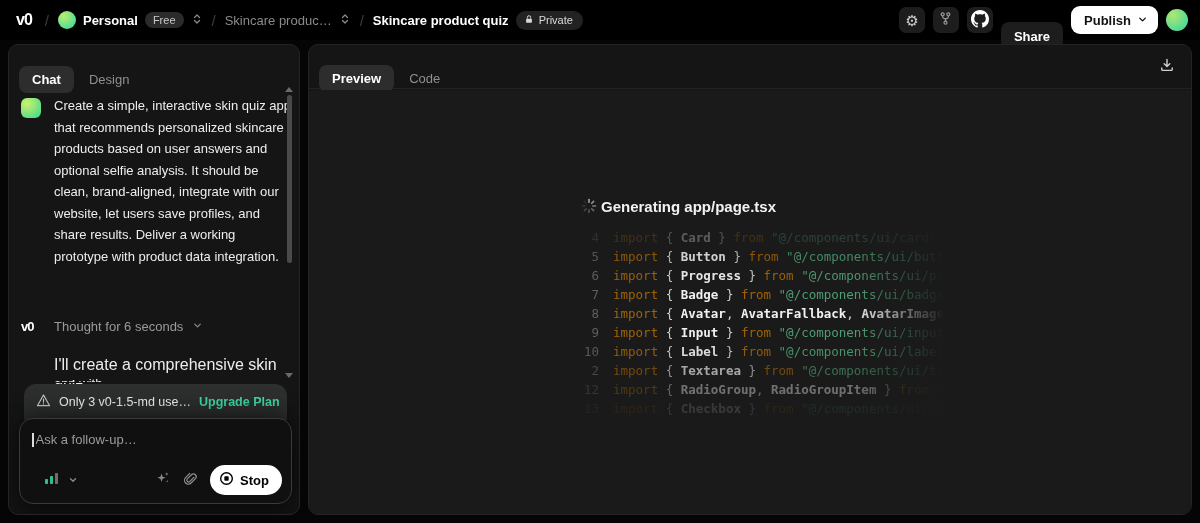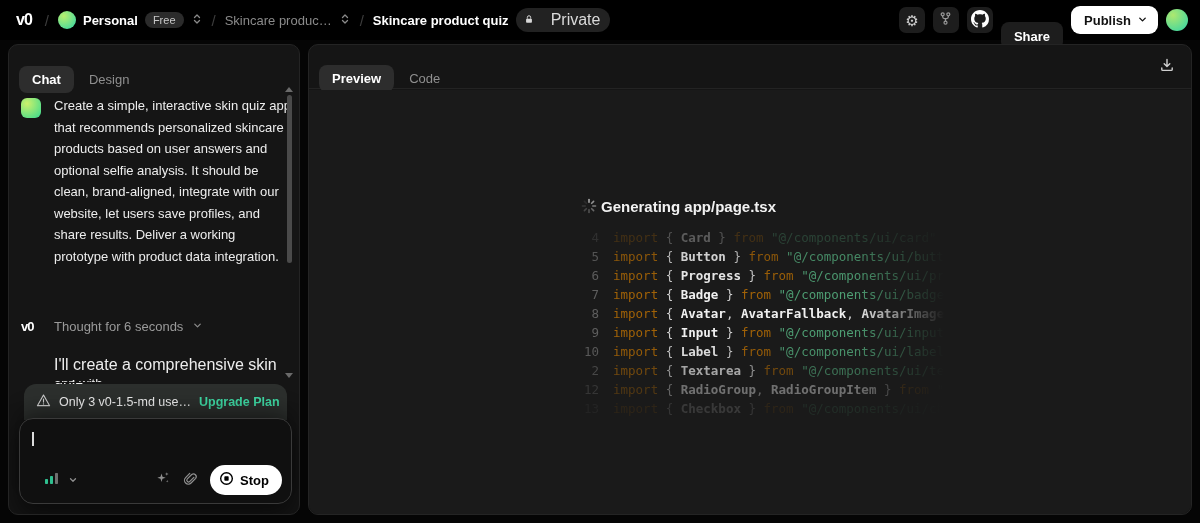--- a/index.html
+++ b/index.html
@@ -9,21 +9,21 @@
   
   .topbar { position:absolute; top:0; left:0; right:0; height:40px; background:#000; display:flex; align-items:center; padding:0 12px; gap:9px; }
   .vlogo { font-weight:900; font-size:16px; letter-spacing:-1px; color:#fff; cursor:pointer; padding:2px 4px; }
   .slash { color:#3d3d3d; font-size:15px; }
   .crumb { display:flex; align-items:center; gap:7px; cursor:pointer; }
   .ws-avatar { width:18px; height:18px; border-radius:50%; background:radial-gradient(circle at 32% 28%, #b8ef6e, #2fd4a7); }
   .ws-name { font-size:13px; font-weight:700; color:#fff; }
   .badge-free { font-size:11px; padding:2px 8px; border-radius:999px; background:#2b2b2b; color:#c9c9c9; }
   .crumb-muted { font-size:13px; color:#8a8a8a; }
   .proj-title { font-size:13px; font-weight:600; color:#fff; }
-  .badge-private { display:flex; align-items:center; gap:17px; background:#222; border-radius:999px; padding:3px 10px 3px 8px; font-size:16px; color:#dadada;justify-content:space-between; }
+  .badge-private { display:flex; align-items:center; gap:5px; background:#222; border-radius:999px; padding:3px 10px 3px 8px; font-size:11px; color:#dadada;justify-content:space-between; }
   .topbar-right { margin-left:auto; display:flex; align-items:center; gap:8px; }
   .iconbtn { width:26px; height:26px; border-radius:7px; background:#1d1d1d; border:none; display:grid; place-items:center; cursor:pointer; color:#cfcfcf; }
   .gear-glyph { font-size:15px; line-height:1; color:#cfcfcf; }
   .btn-share { height:28px; padding:0 13px; border-radius:8px; background:#1d1d1d; color:#fff; font-size:13px; font-weight:600; border:none; cursor:pointer; font-family:inherit;margin-top:32px; }
   .btn-publish { height:28px; padding:0 10px 0 13px; border-radius:9px; background:#fff; color:#111; font-size:13px; font-weight:700; border:none; display:flex; align-items:center; gap:6px; cursor:pointer; font-family:inherit; }
   .avatar-user { width:22px; height:22px; border-radius:50%; background:radial-gradient(circle at 32% 28%, #aee86f, #2fd4a7); cursor:pointer; }
 
   
   .chat-panel { position:absolute; left:8px; top:44px; width:292px; bottom:8px; background:#151515; border:1px solid #242424; border-radius:10px; overflow:hidden; }
   .preview-panel { position:absolute; left:308px; right:8px; top:44px; bottom:8px; background:#151515; border:1px solid #242424; border-radius:10px; }
@@ -193,20 +193,21 @@
             <circle cx="8" cy="11.6" r="0.7" fill="#cfcfcf" stroke="none"></circle>
           </svg>
       </span>
       <span class="usage-text">Only 3 v0-1.5-md use…</span>
       <span class="usage-link">Upgrade Plan</span>
     </div>
 
     <div class="input-card">
       <div class="input-row">
         <span class="caret"></span>
+        <input class="followup-input" type="text" placeholder="Ask a follow-up…" style="">
       </div>
       <div class="composer-toolbar">
         <div class="model-chip">
           <span>
             <svg width="16" height="14" viewBox="0 0 16 14">
                 <rect x="1" y="8" width="3" height="5" rx="0.8" fill="#2fbf8f"></rect>
                 <rect x="6" y="5" width="3" height="8" rx="0.8" fill="#2fbf8f"></rect>
                 <rect x="11" y="2" width="3" height="11" rx="0.8" fill="#6f6f6f"></rect>
               </svg>
           </span>

